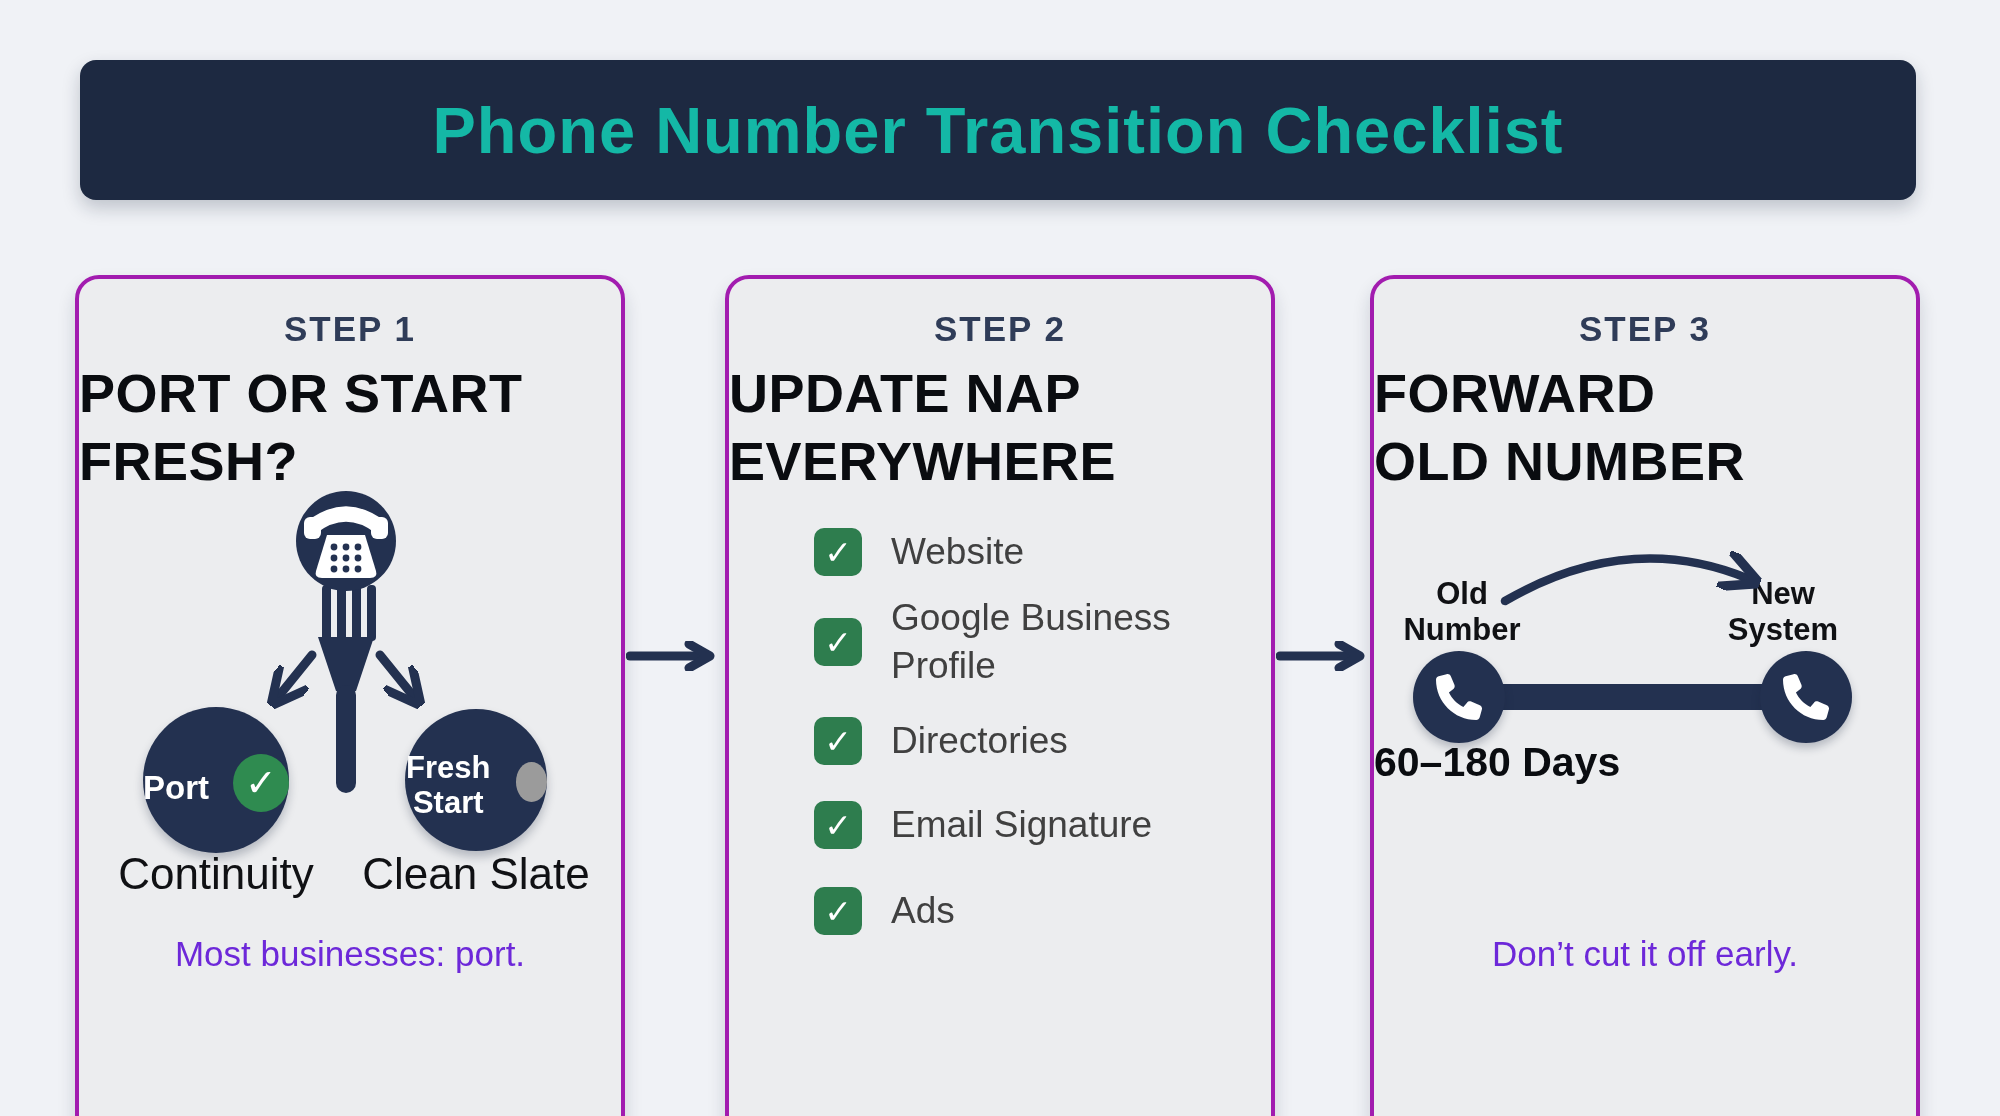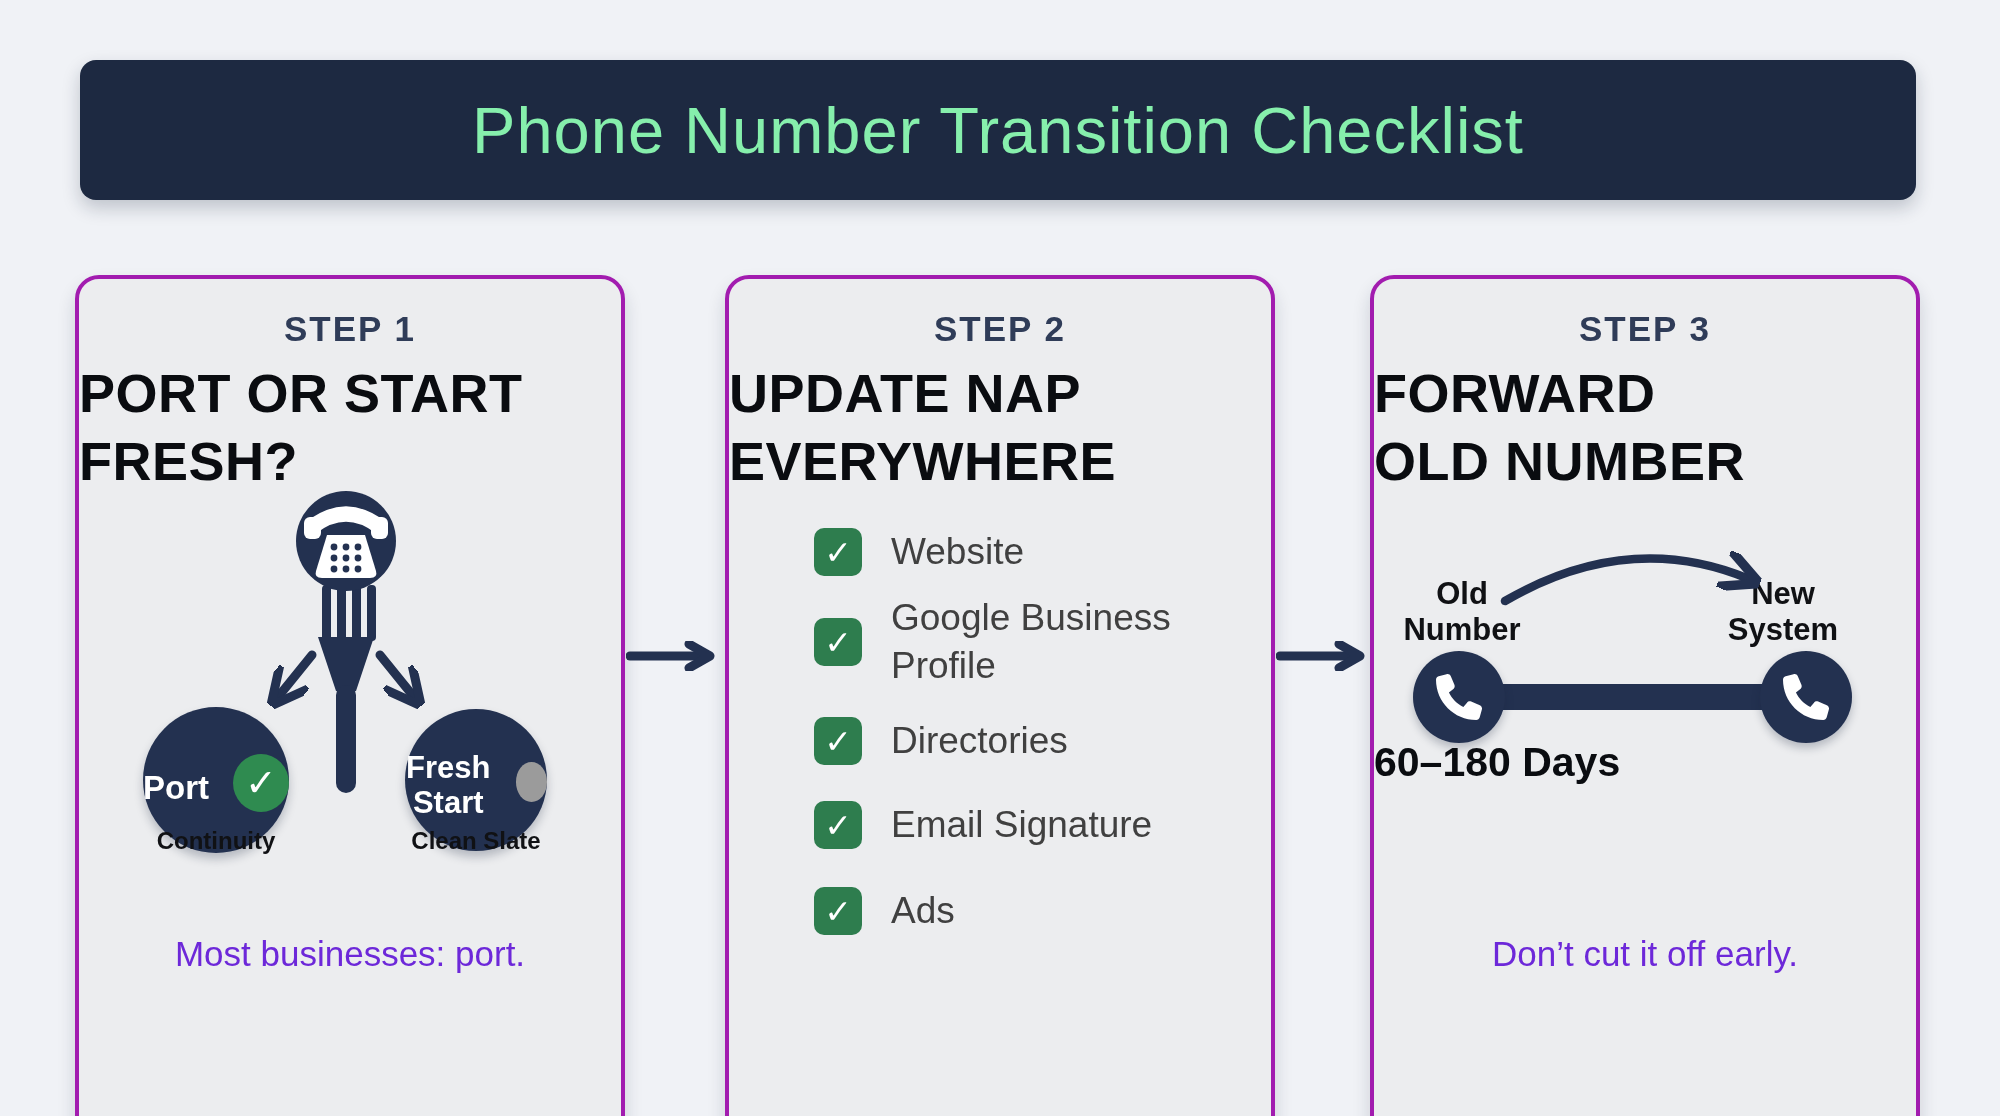--- a/index.html
+++ b/index.html
@@ -12,21 +12,21 @@
   .abs{position:absolute;}
 
   
   .banner{
     left:80px;top:60px;width:1836px;height:140px;
     background:#1d2941;border-radius:16px;
     display:flex;align-items:center;justify-content:center;
     box-shadow:0 8px 18px rgba(20,30,55,.22);
   }
   .banner h1{
-    margin:16px;color:#86efac;font-size:65px;font-weight:400;letter-spacing:1px;
+    margin:16px;color:#14b8a6;font-size:65px;font-weight:700;letter-spacing:1px;
   }
 
   
   .card{
     top:275px;width:550px;height:940px;box-sizing:border-box;
     background:#ecedef;border:4px solid #a21caf;border-radius:24px;
     box-shadow:0 10px 18px rgba(20,30,55,.16);
   }
   #card1{left:75px;} #card2{left:725px;} #card3{left:1370px;}
 
@@ -50,21 +50,21 @@
   #opt-port{left:64px;top:428px;width:146px;height:146px;}
   #opt-fresh{left:326px;top:430px;width:142px;height:142px;}
   .opt-label{font-size:33px;font-weight:700;margin-top:16px;text-align:center;line-height:1.12;}
   #opt-fresh .opt-label{font-size:31px;margin-top:12px;width:110px;}
   .opt-badge{
     width:58px;height:58px;border-radius:50%;background:#2f8b50;margin-top:6px;
     display:flex;align-items:center;justify-content:center;
     font-family:"DejaVu Sans",sans-serif;font-size:38px;font-weight:700;color:#fff;
   }
   .opt-dot{width:40px;height:40px;border-radius:50%;background:#9b9b9b;margin-top:4px;}
-  .caption{top:548px;width:240px;text-align:center;font-size:24px;font-weight:700;color:#101114;}
+  .caption{top:570px;width:240px;text-align:center;font-size:44px;font-weight:400;color:#101114;}
   #caption-port{left:17px;} #caption-fresh{left:277px;}
   .card-note{
     left:0;top:655px;width:100%;text-align:center;
     font-size:35px;font-weight:400;color:#6d28d9;
   }
 
   
   .check-row{left:85px;width:440px;display:flex;align-items:center;}
   .checkbox{
     flex:0 0 48px;width:48px;height:48px;border-radius:10px;background:#2e7d4e;

